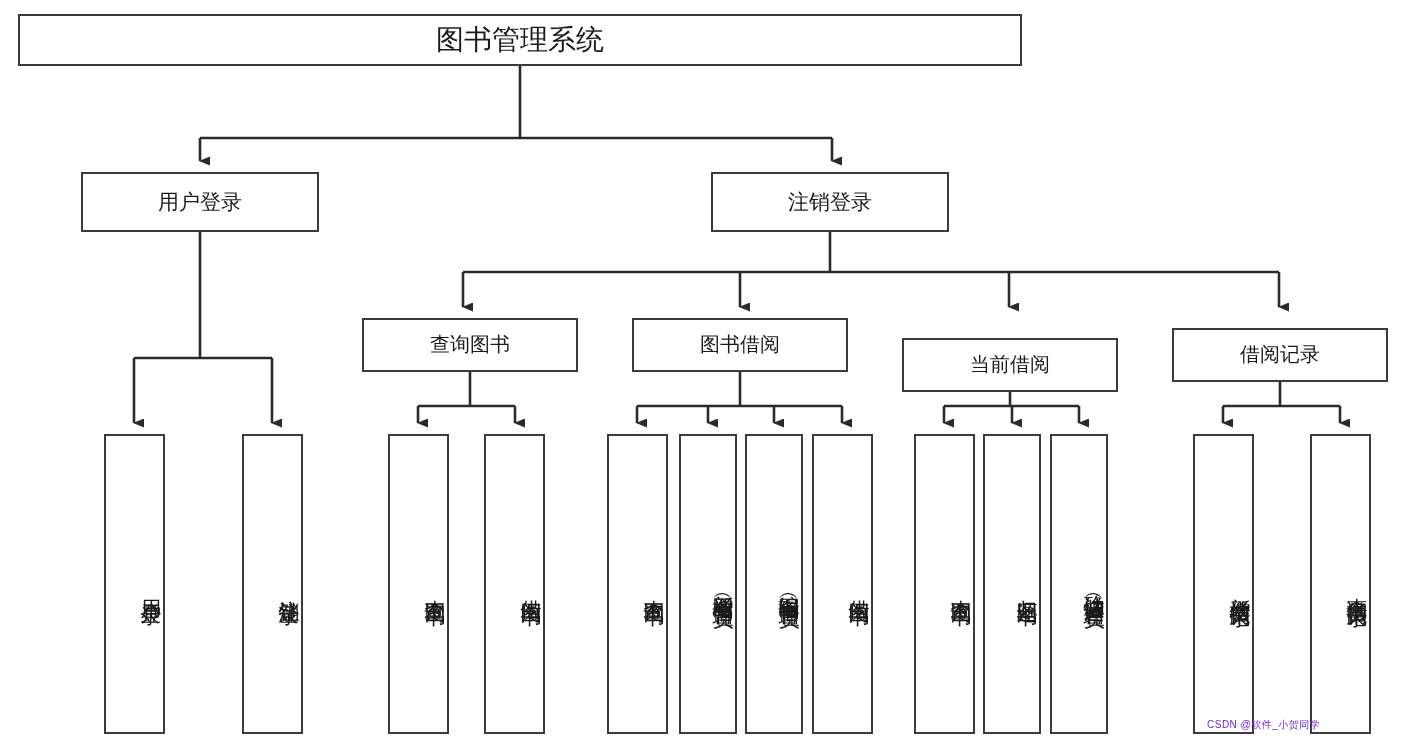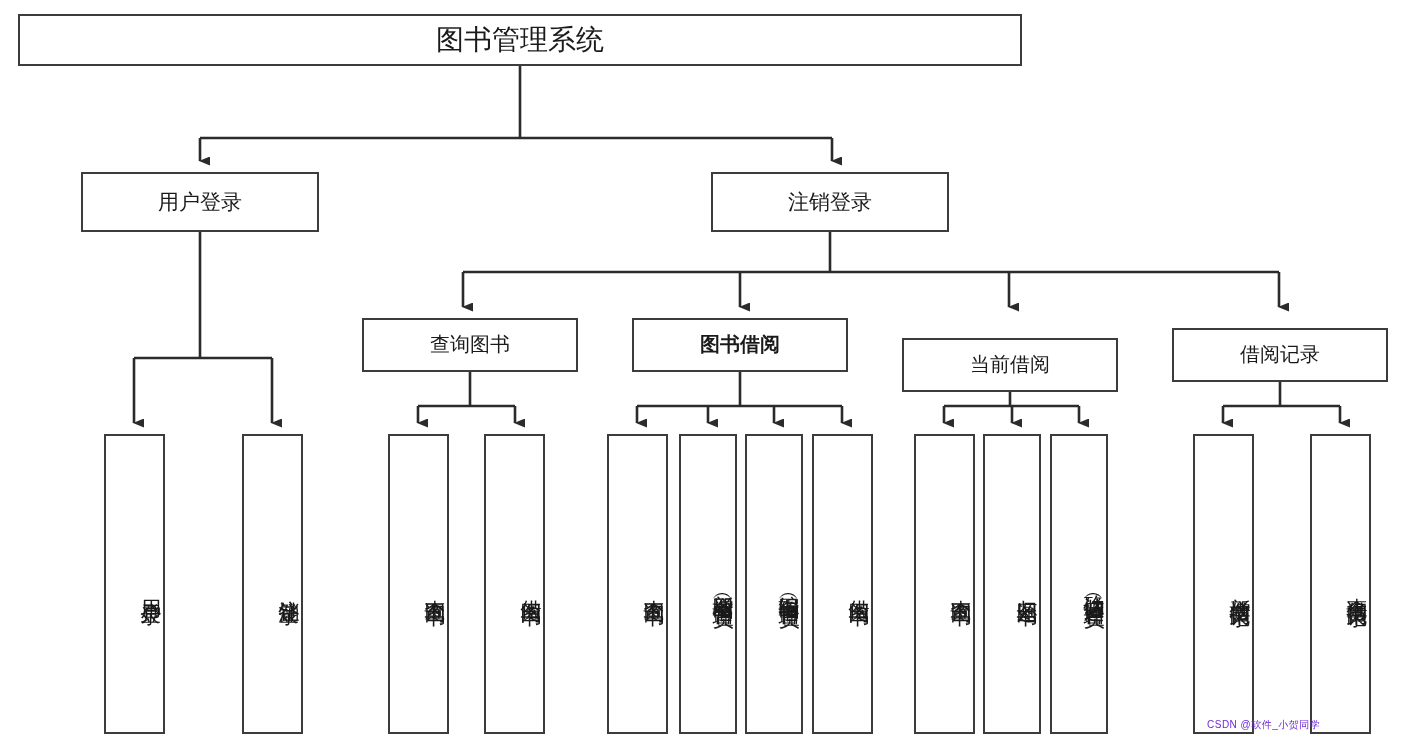--- a/index.html
+++ b/index.html
@@ -131,21 +131,21 @@
   <div class="node lvl1" style="left:81px; top:172px; width:238px; height:60px;">
     <span>用户登录</span>
   </div>
   <div class="node lvl1" style="left:711px; top:172px; width:238px; height:60px;">
     <span>注销登录</span>
   </div>
 
   <div class="node lvl2" style="left:362px; top:318px; width:216px; height:54px;">
     <span>查询图书</span>
   </div>
-  <div class="node lvl2" style="left:632px; top:318px; width:216px; height:54px;font-weight:bold;">
+  <div class="node lvl2" style="left:632px; top:318px; width:216px; height:54px;">
     <span>图书借阅</span>
   </div>
   <div class="node lvl2" style="left:902px; top:318px; width:216px; height:54px;margin-top:20px;">
     <span>当前借阅</span>
   </div>
   <div class="node lvl2" style="left:1172px; top:328px; width:216px; height:54px;">
     <span>借阅记录</span>
   </div>
 
   <div class="node leaf" style="left:104px; top:434px; width:61px; height:300px;">

